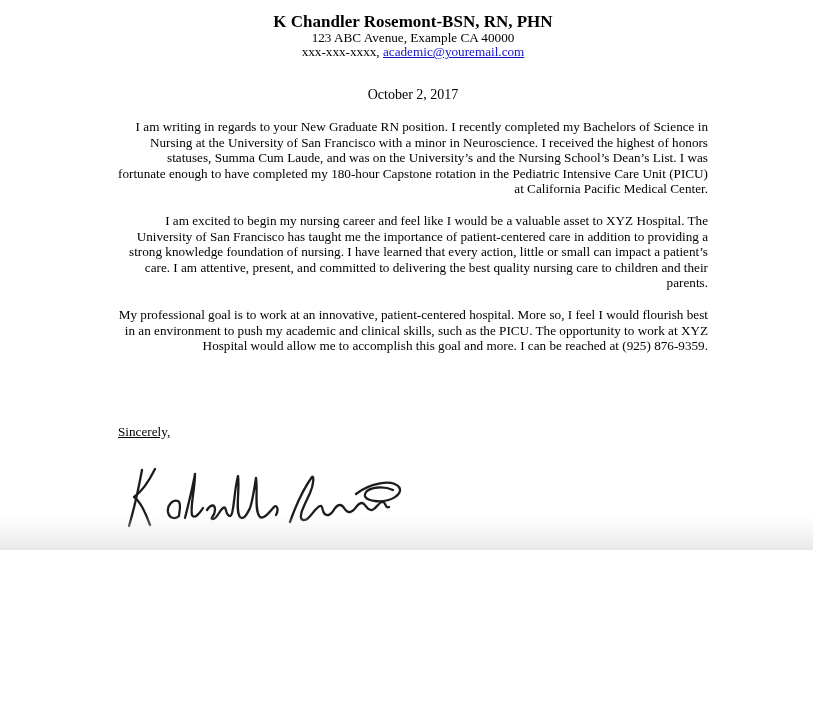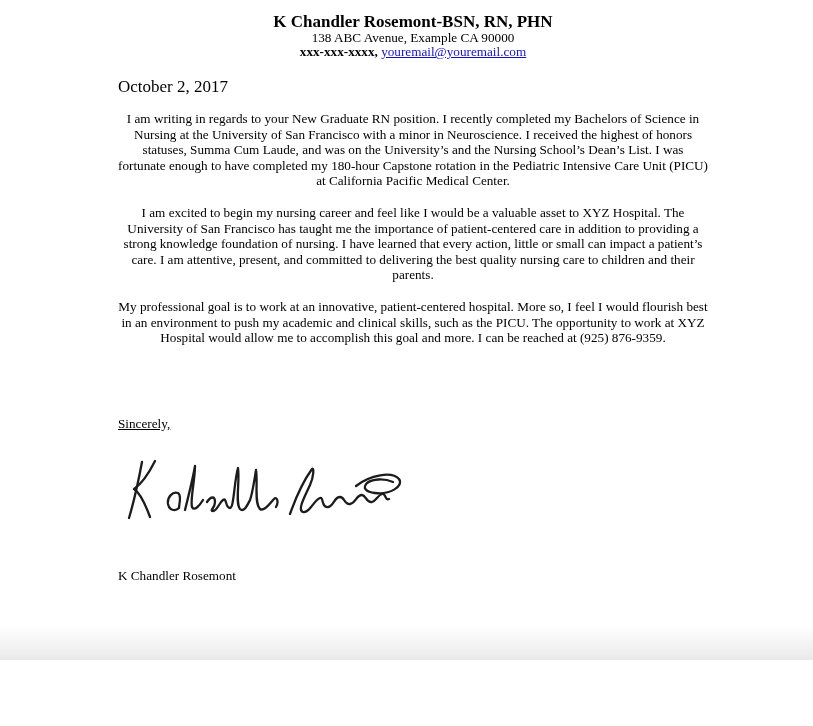--- a/index.html
+++ b/index.html
@@ -3,21 +3,21 @@
 <meta charset="utf-8">
 <style>
   html, body {
     margin: 0;
     padding: 0;
     background: #ffffff;
   }
   .page {
     position: relative;
     width: 813px;
-    height: 660px;
+    height: 550px;
     background: #ffffff;
     overflow: hidden;
     font-family: "Liberation Serif", serif;
     color: #000000;
   }
   .content {
     padding: 12px 105px 0 118px; 
   }
   .letter-head {
     text-align: center;
@@ -29,42 +29,43 @@
   }
   .head-address {
     font-size: 13.2px;
     line-height: 14px;
   }
   .head-contact {
     font-size: 13.2px;
     line-height: 14px;
   }
   .head-phone {
-    font-weight: bold;
+    font-weight: normal;
   }
   .email-link {
     color: #1111cc;
     text-decoration: underline;
     cursor: pointer;
   }
   .date-line {
-    margin-top: 20px;
-    font-size: 17px;
+    margin-top: 28px;
+    font-size: 14px;
     line-height: 16px;
+    text-align: center;
   }
   .salutation {
     margin-top: 16px;
     font-size: 13.2px;
     line-height: 16px;
   }
   .body-par {
     margin: 16px 0 0 0;
     font-size: 13.2px;
     line-height: 15.6px;
-    text-align: center;
+    text-align: right;
   }
   .closing {
     margin-top: 70px;
     font-size: 13.2px;
     line-height: 16px;
     text-decoration: underline;
   }
   .signature-wrap {
     margin-top: 20px;
     margin-left: 6px;
@@ -90,23 +91,23 @@
   }
 </style>
 </head>
 <body>
 
 <div class="page">
   <div class="content">
 
     <div class="letter-head">
       <div class="head-name">K Chandler Rosemont-BSN, RN, PHN</div>
-      <div class="head-address">138 ABC Avenue, Example CA 90000</div>
+      <div class="head-address">123 ABC Avenue, Example CA 40000</div>
       <div class="head-contact"><span class="head-phone">xxx-xxx-xxxx,</span>
-        <a class="email-link">youremail@youremail.com</a>
+        <a class="email-link">academic@youremail.com</a>
       </div>
     </div>
 
     <div class="date-line">October 2, 2017</div>
 
 
     <p class="body-par">I am writing in regards to your New Graduate RN position. I recently completed my Bachelors of Science in Nursing at the University of San Francisco with a minor in Neuroscience. I received the highest of honors statuses, Summa Cum Laude, and was on the University’s and the Nursing School’s Dean’s List. I was fortunate enough to have completed my 180-hour Capstone rotation in the Pediatric Intensive Care Unit (PICU) at California Pacific Medical Center.</p>
 
     <p class="body-par">I am excited to begin my nursing career and feel like I would be a valuable asset to XYZ Hospital. The University of San Francisco has taught me the importance of patient-centered care in addition to providing a strong knowledge foundation of nursing. I have learned that every action, little or small can impact a patient’s care. I am attentive, present, and committed to delivering the best quality nursing care to children and their parents.</p>
 

